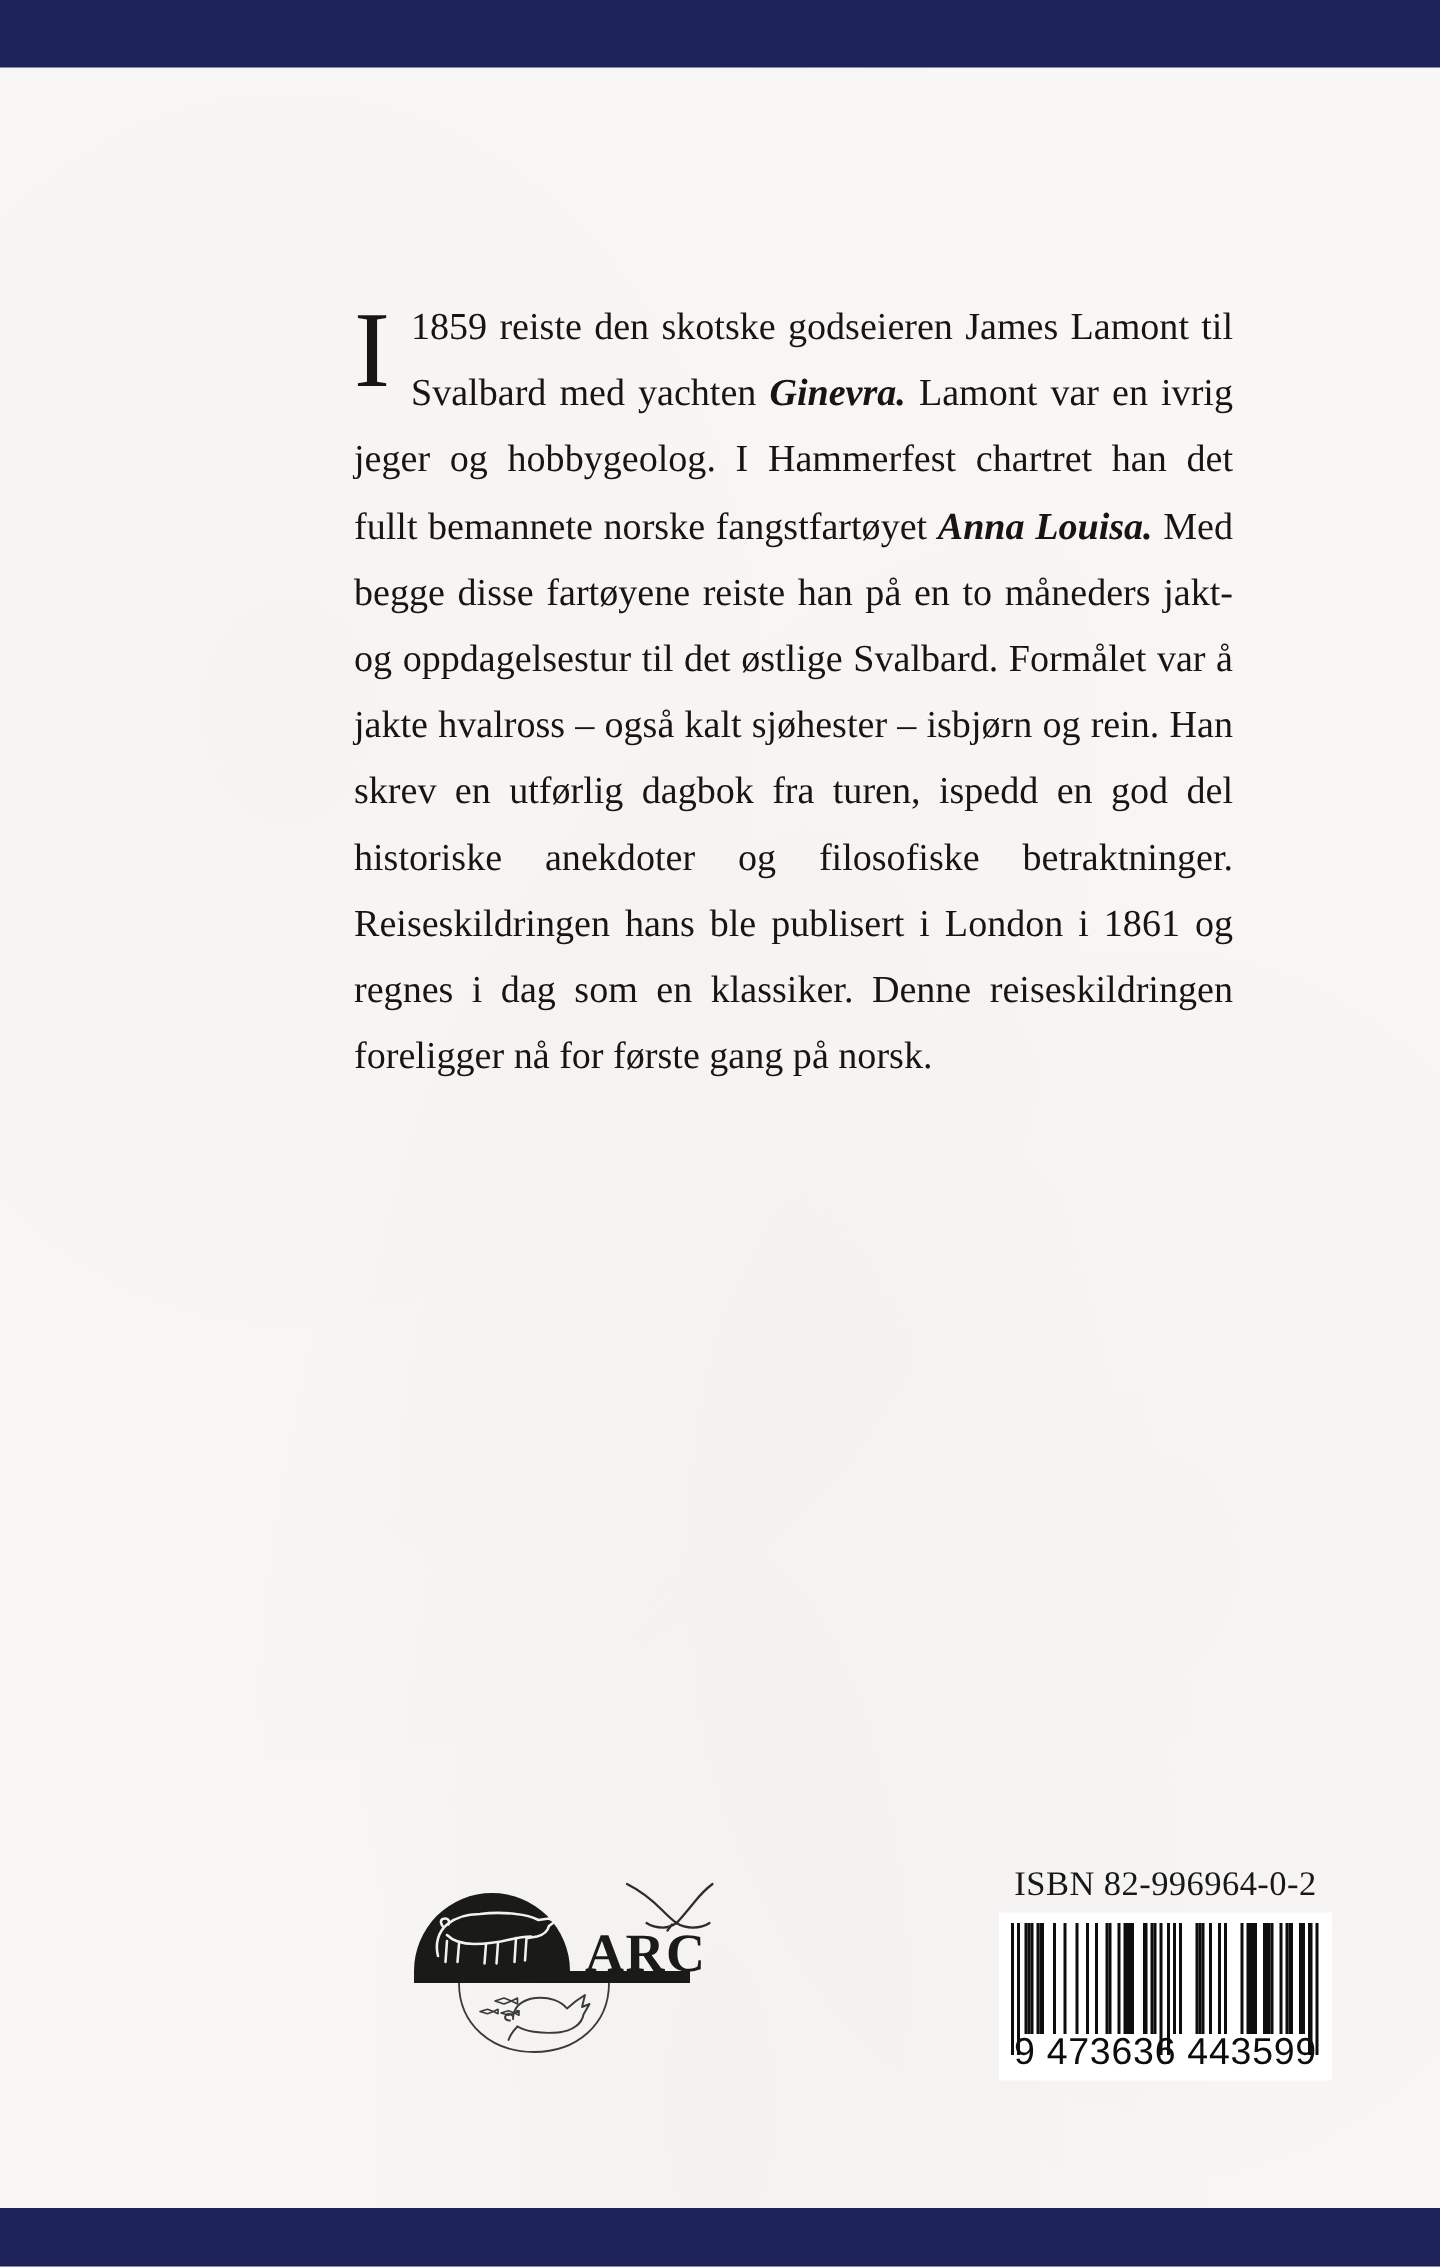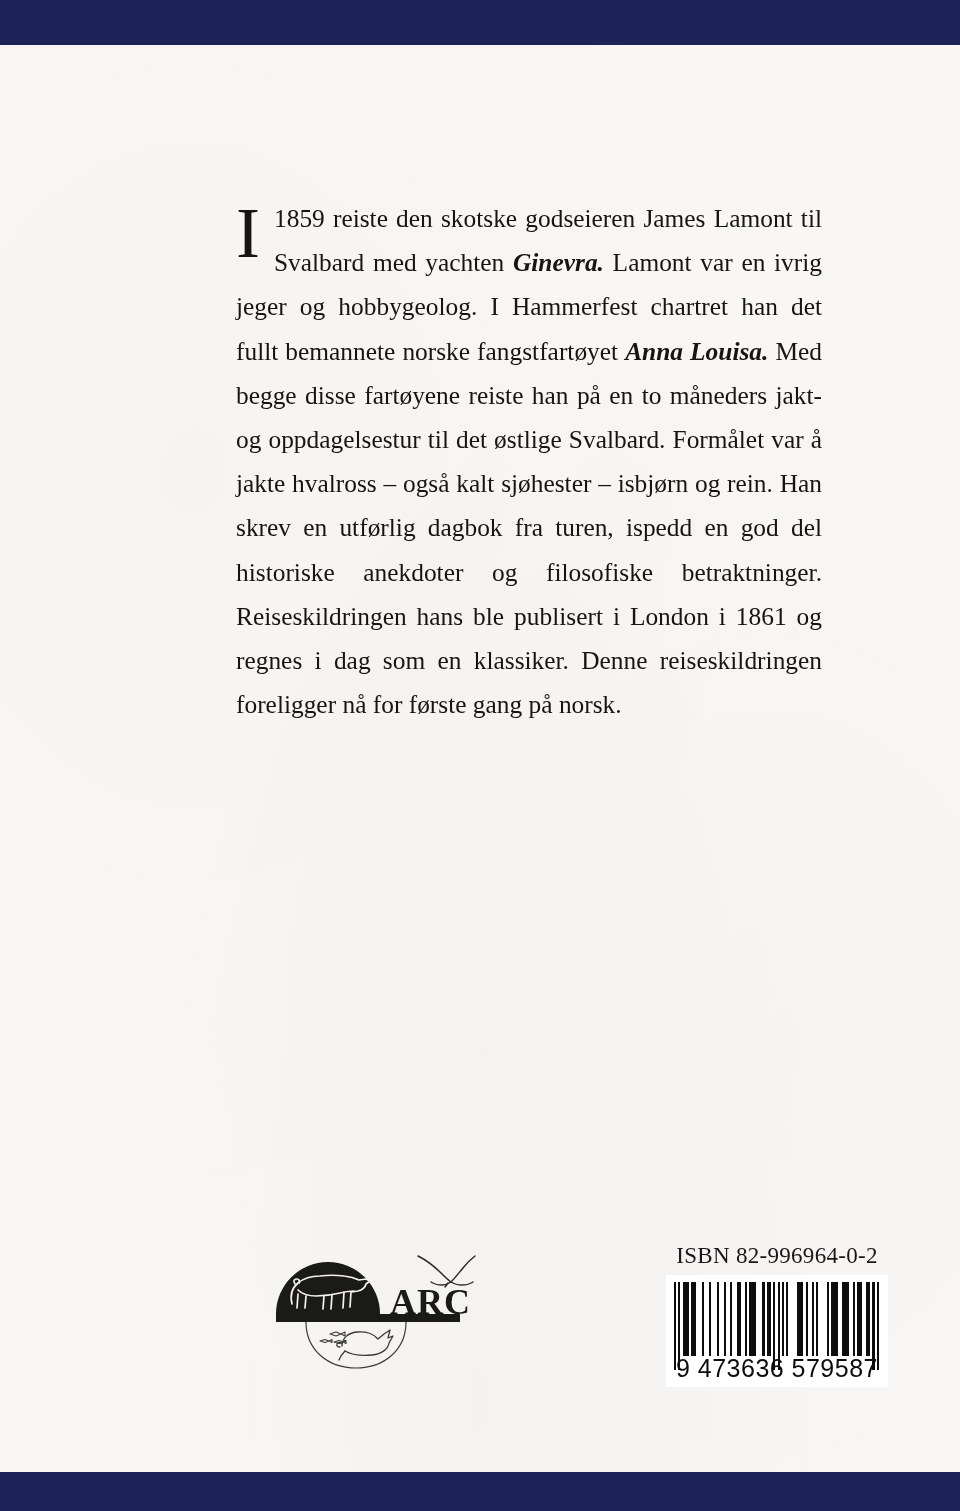--- a/index.html
+++ b/index.html
@@ -300,20 +300,20 @@
           <span class="" style="width:2.168px"></span>
           <span class="" style="width:2.168px"></span>
           <span class="w" style="width:2.168px"></span>
           <span class="tall" style="width:2.168px"></span>
           <span class="w tall" style="width:2.168px"></span>
           <span class="tall" style="width:2.168px"></span>
         </div>
       <div class="barcode-digits">
         <span class="grp">9</span>
         <span class="grp">473636</span>
-        <span class="grp">579587</span>
+        <span class="grp">443599</span>
       </div>
     </div>
   </div>
 
   <div class="band band-bottom"></div>
 
 </div>
 
 </body></html>

